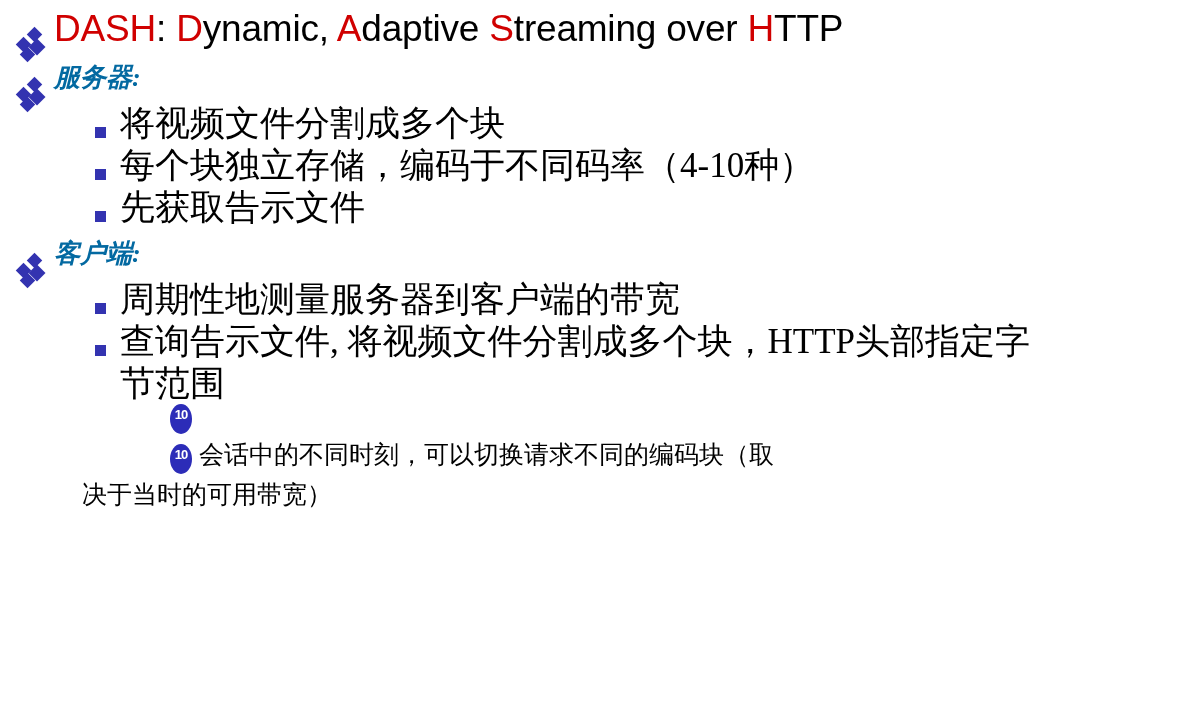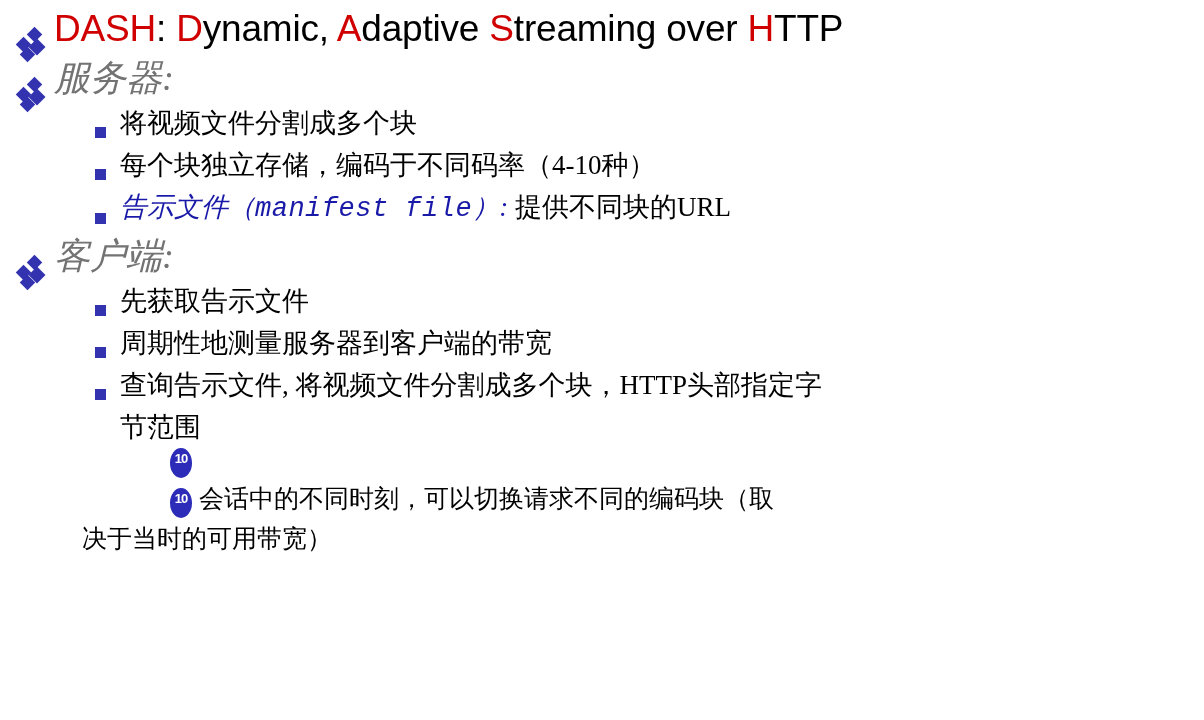--- a/index.html
+++ b/index.html
@@ -100,32 +100,32 @@
     line-height: 46px;
     color: #000000;
     letter-spacing: -0.2px;
     white-space: nowrap;
   }
   .red { color: #d00000; }
 
   
   .heading-cn {
     font-family: "Liberation Serif", "DejaVu Serif", serif;
-    font-size: 36px;
+    font-size: 26px;
     line-height: 48px;
-    color: #737373;
+    color: #0369a1;
     font-style: italic;
-    font-weight: normal;
+    font-weight: bold;
     white-space: nowrap;
   }
 
   
   .body-cn {
     font-family: "Liberation Serif", "DejaVu Serif", serif;
-    font-size: 27px;
+    font-size: 35px;
     line-height: 39px;
     color: #000000;
   }
 
   
   .blue-em {
     color: #1a1aa8;
     font-style: italic;
   }
   .mono-em {
@@ -174,42 +174,38 @@
   <div class="row lvl2">
     <span class="marker marker-square"></span>
     <span class="text body-cn">将视频文件分割成多个块</span>
   </div>
 
   <div class="row lvl2">
     <span class="marker marker-square"></span>
     <span class="text body-cn">每个块独立存储，编码于不同码率（4-10种）</span>
   </div>
 
-  <div class="row lvl2">
-    <span class="marker marker-square"></span>
-    <span class="text body-cn"><span class="blue-em">告示文件（</span><span class="mono-em">manifest file</span><span class="blue-em">）:</span><span> 提供不同块的URL</span></span>
+
+  <div class="row lvl2">
+    <span class="marker marker-square"></span>
+    <span class="text body-cn">先获取告示文件</span>
   </div>
 
   <div class="row lvl1">
     <span class="marker marker-diamond">
       <i class="d-top"></i>
         <i class="d-left"></i>
         <i class="d-right"></i>
         <i class="d-bottom"></i>
     </span>
     <span class="text heading-cn">客户端:</span>
   </div>
 
   <div class="row lvl2">
     <span class="marker marker-square"></span>
-    <span class="text body-cn">先获取告示文件</span>
-  </div>
-
-  <div class="row lvl2">
-    <span class="marker marker-square"></span>
     <span class="text body-cn">周期性地测量服务器到客户端的带宽</span>
   </div>
 
   <div class="row lvl2">
     <span class="marker marker-square"></span>
     <span class="text body-cn">查询告示文件, 将视频文件分割成多个块，HTTP头部指定字</span>
   </div>
   <div class="body-cn wrap-indent-2">节范围</div>
 
   <div class="row lvl3">

